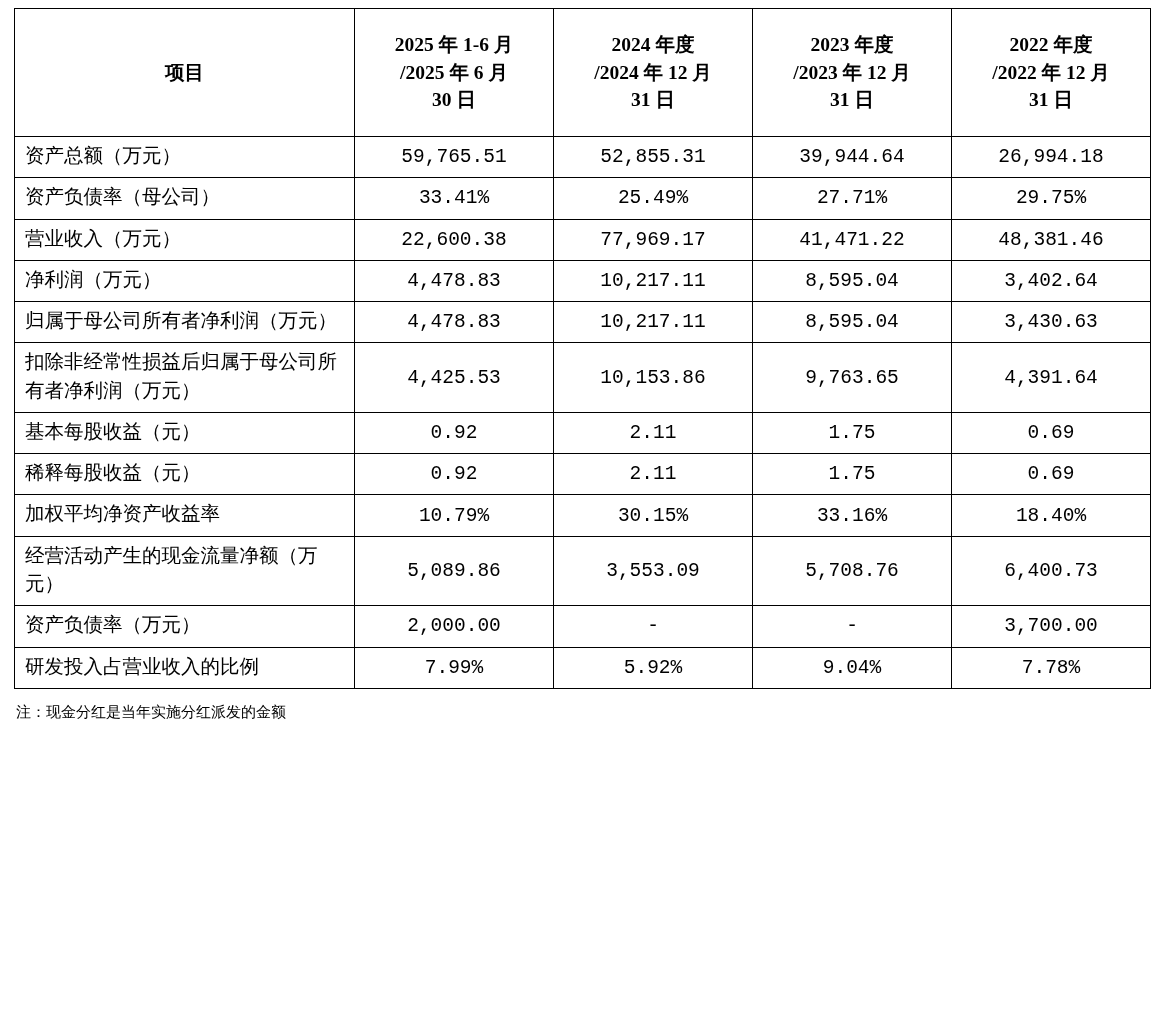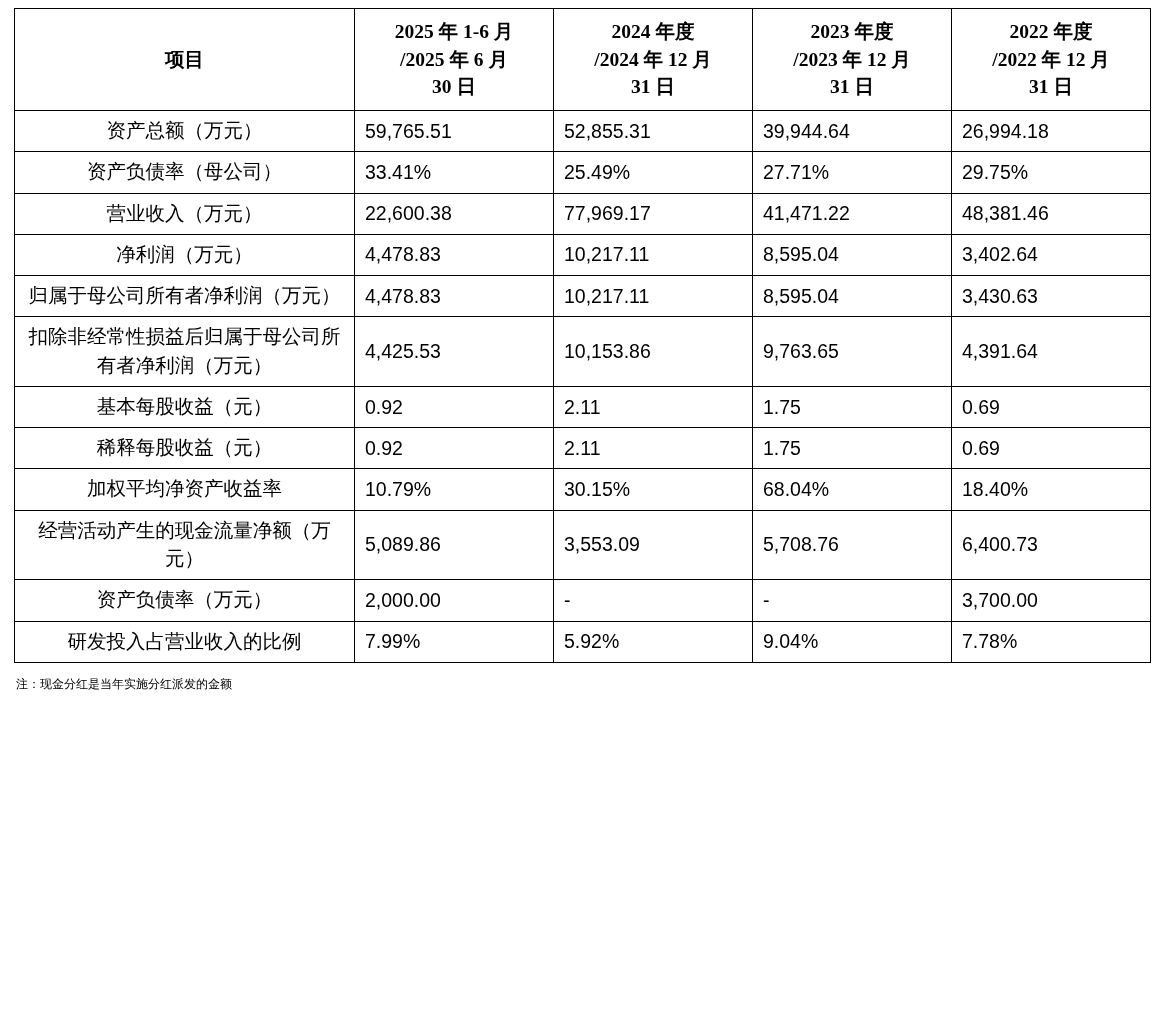--- a/index.html
+++ b/index.html
@@ -30,38 +30,39 @@
   table.fin-table th,
   table.fin-table td {
     border: 1.3px solid #000000;
     padding: 6px 10px;
     vertical-align: middle;
   }
   table.fin-table thead th {
     font-weight: bold;
     text-align: center;
     line-height: 1.42;
-    padding: 9px 6px;
+    padding: 22px 6px;
     margin-top: 35px;
   }
   .col-item { width: 340px; }
   .col-val  { width: 199px; }
 
   td.label {
-    text-align: center;
+    text-align: left;
     line-height: 1.45;
+    font-family: Liberation Mono, monospace;
   }
   td.value {
-    text-align: left;
+    text-align: center;
     padding-right: 14px;
-    font-family: Liberation Sans, sans-serif;
+    font-family: Liberation Mono, monospace;
   }
   .note {
     margin-top: 12px;
-    font-size: 12px;
+    font-size: 15px;
     line-height: 1.5;
     padding-left: 2px;
   }
 </style>
 </head>
 <body>
 
 <div class="page">
 
   <table class="fin-table">
@@ -135,21 +136,21 @@
           <td class="label">稀释每股收益（元）</td>
           <td class="value">0.92</td>
           <td class="value">2.11</td>
           <td class="value">1.75</td>
           <td class="value">0.69</td>
         </tr>
         <tr>
           <td class="label">加权平均净资产收益率</td>
           <td class="value">10.79%</td>
           <td class="value">30.15%</td>
-          <td class="value">68.04%</td>
+          <td class="value">33.16%</td>
           <td class="value">18.40%</td>
         </tr>
         <tr>
           <td class="label">经营活动产生的现金流量净额（万元）</td>
           <td class="value">5,089.86</td>
           <td class="value">3,553.09</td>
           <td class="value">5,708.76</td>
           <td class="value">6,400.73</td>
         </tr>
         <tr>

